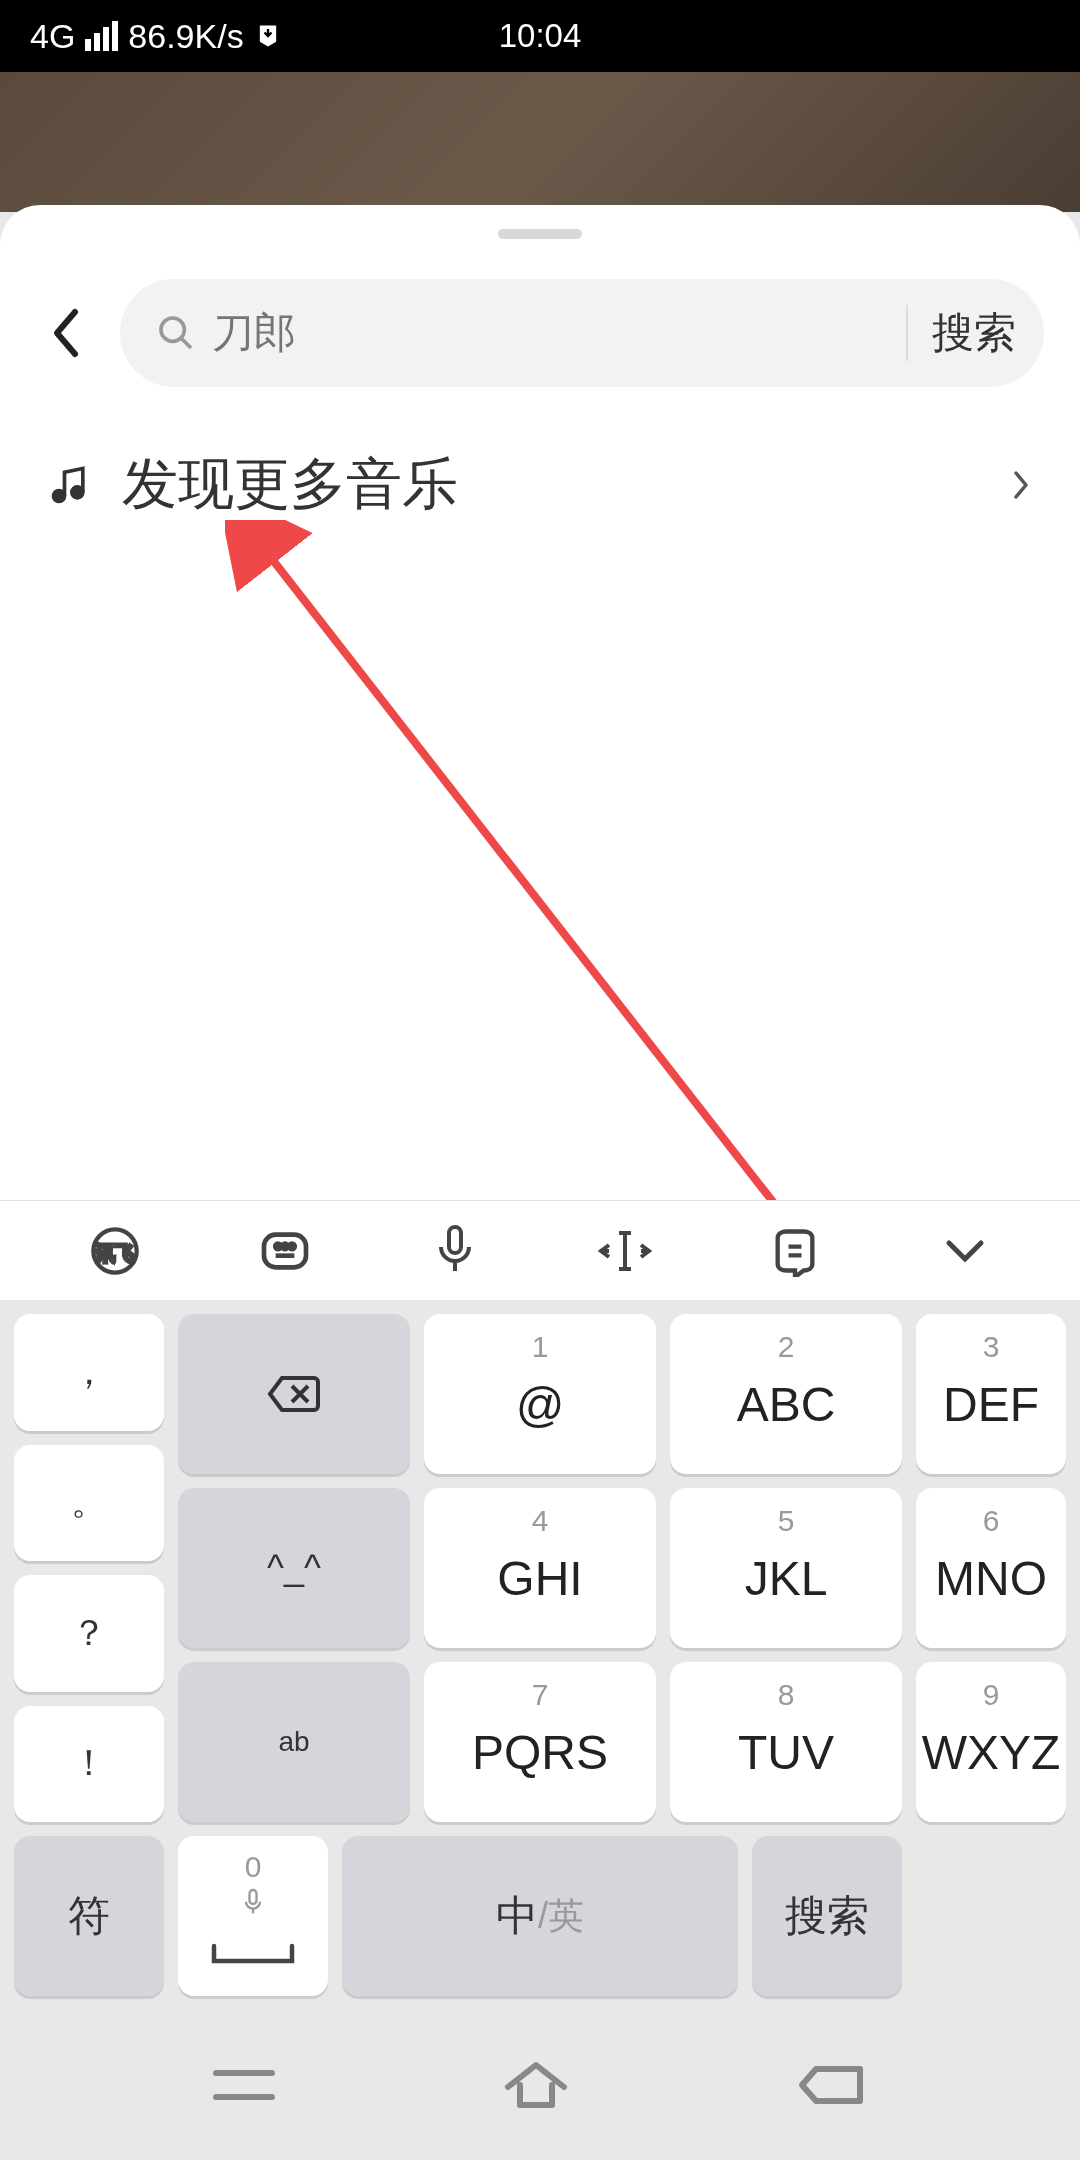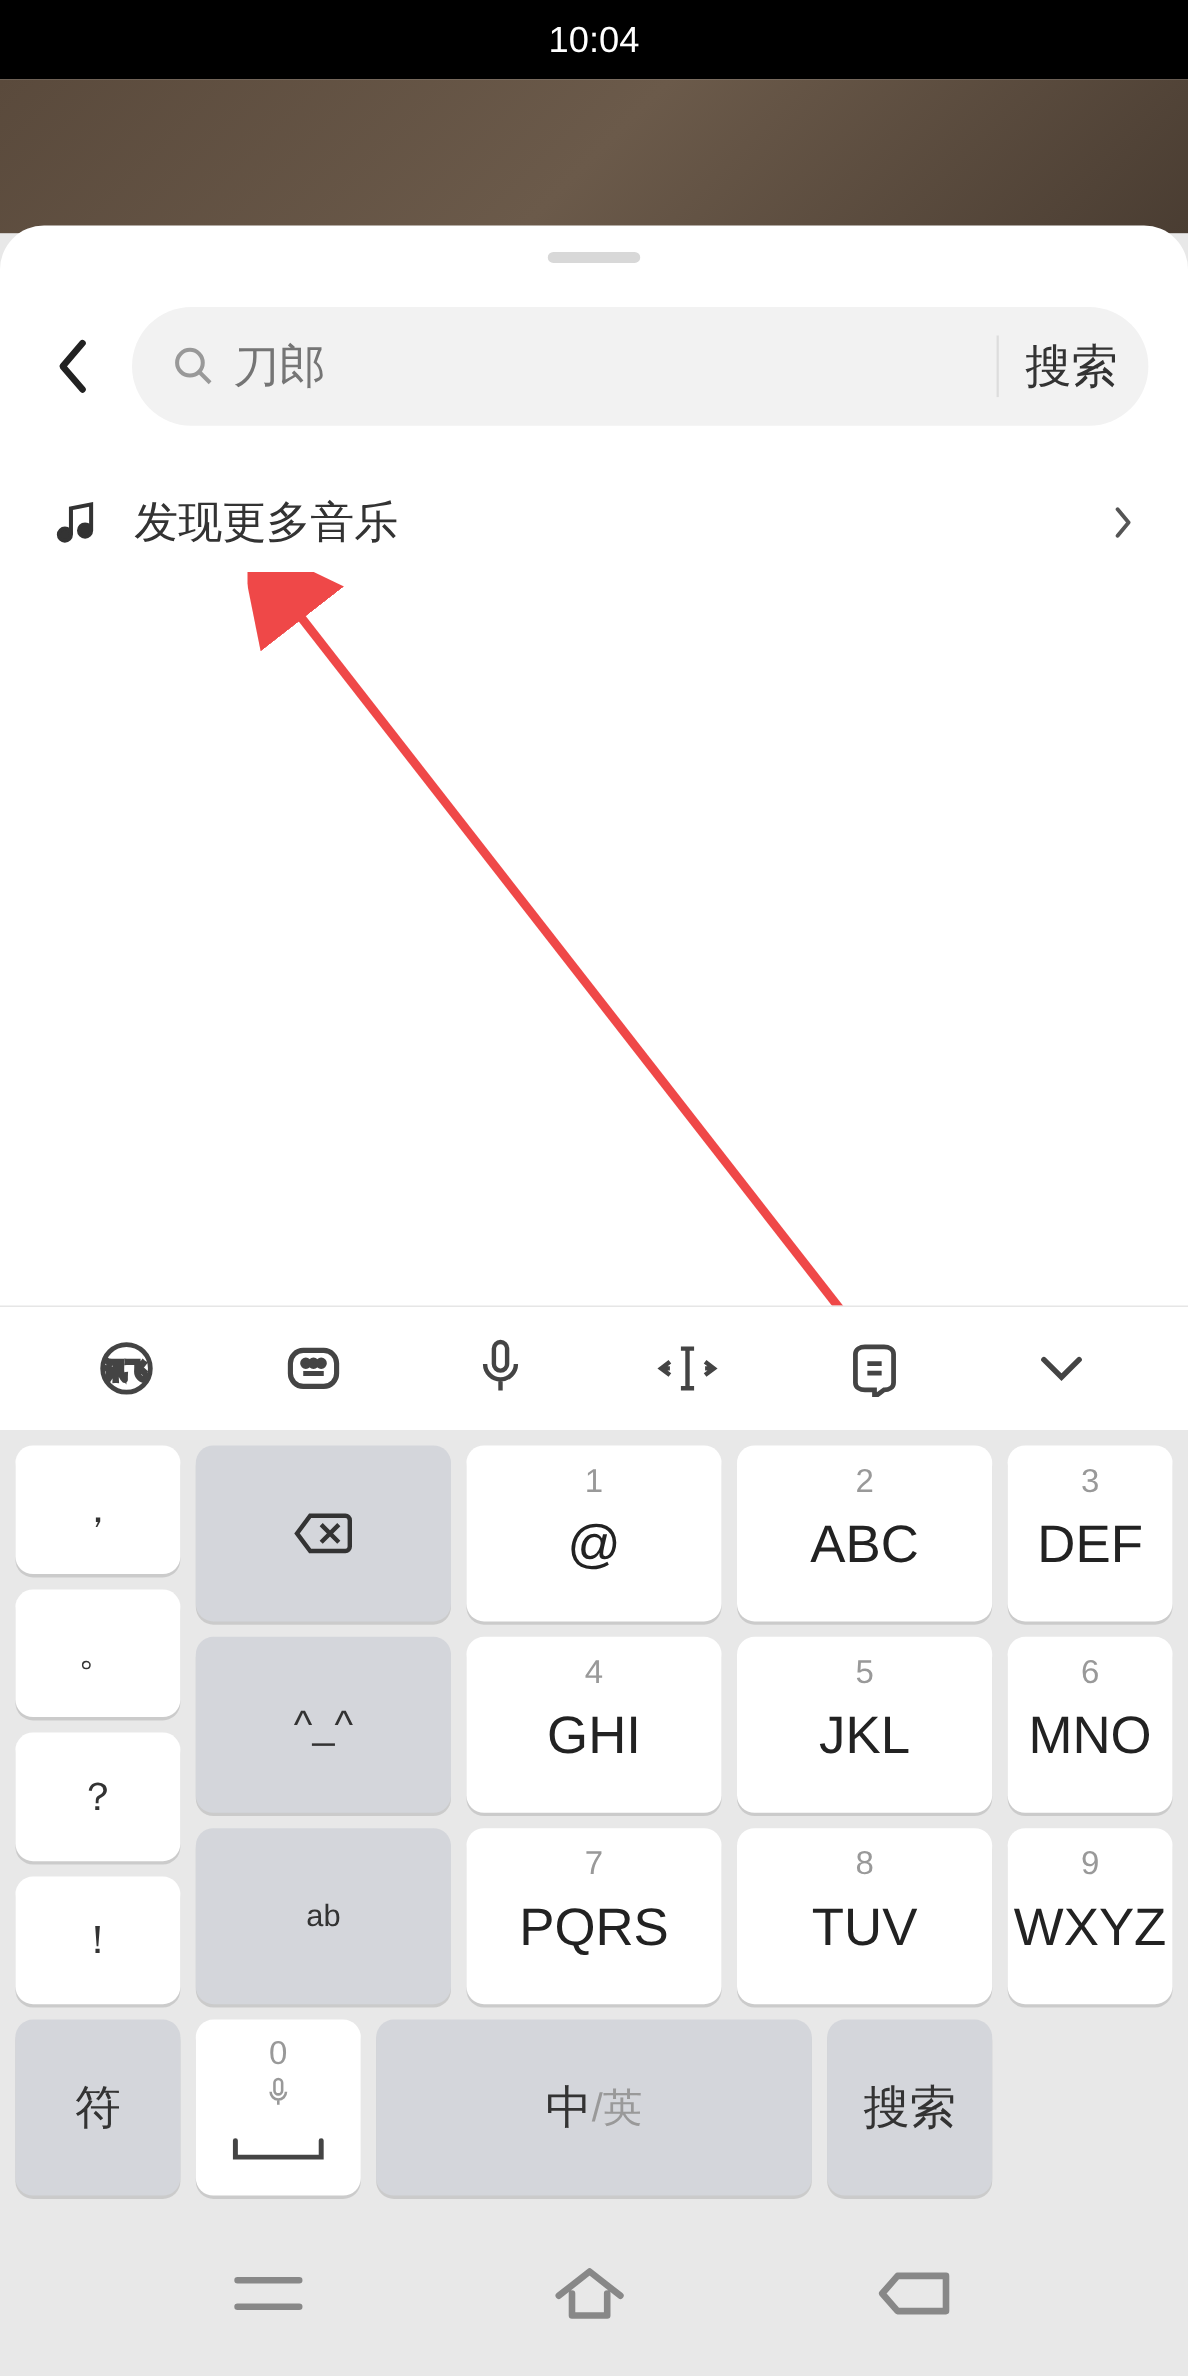--- a/index.html
+++ b/index.html
@@ -92,40 +92,40 @@
 .search-btn {
   font-size: 42px;
   color: #333;
 }
 .discover-row {
   display: flex;
   align-items: center;
   padding: 60px 48px;
   gap: 30px;
 }
-.discover-text { font-size: 40px; color: #333; flex:1; }
+.discover-text { font-size: 56px; color: #333; flex:1; }
 
 
 .arrow-svg {
   position: absolute;
   top: 520px;
   left: 225px;
   pointer-events: none;
 }
 
 
 .keyboard {
   position: absolute;
   bottom: 0;
   left: 0;
   right: 0;
   background: #e8e8e8;
 }
 .kb-toolbar {
-  height: 113px;
+  height: 100px;
   background: #fff;
   border-top: 1px solid #e0e0e0;
   display: flex;
   align-items: center;
   justify-content: space-around;
   padding: 0 30px;
 }
 .kb-tool { width: 64px; height: 64px; display:flex; align-items:center; justify-content:center; color:#444;}
 .kb-keys {
   padding: 14px 14px 14px 14px;
@@ -197,20 +197,34 @@
   display: flex;
   align-items: center;
   justify-content: space-around;
   padding: 0 100px;
 }
 </style>
 </head>
 <body>
 
 <div class="status-bar">
+  <div class="status-left">
+    <span>4G</span>
+    <span class="signal-bars">
+        <span></span>
+        <span></span>
+        <span></span>
+        <span></span>
+      </span>
+    <span>86.9K/s</span>
+    <svg width="28" height="28" viewBox="0 0 24 24" fill="#fff">
+        <path d="M5 3h14v14l-7 4-7-4z"></path>
+        <path d="M12 6v6m-3-3l3 3 3-3" stroke="#000" stroke-width="2" fill="none"></path>
+      </svg>
+  </div>
   <div class="status-center">10:04</div>
 </div>
 
 <div class="bg-strip"></div>
 
 <div class="sheet">
   <div class="sheet-handle"></div>
 
   <div class="search-row">
     <div class="back-btn">

